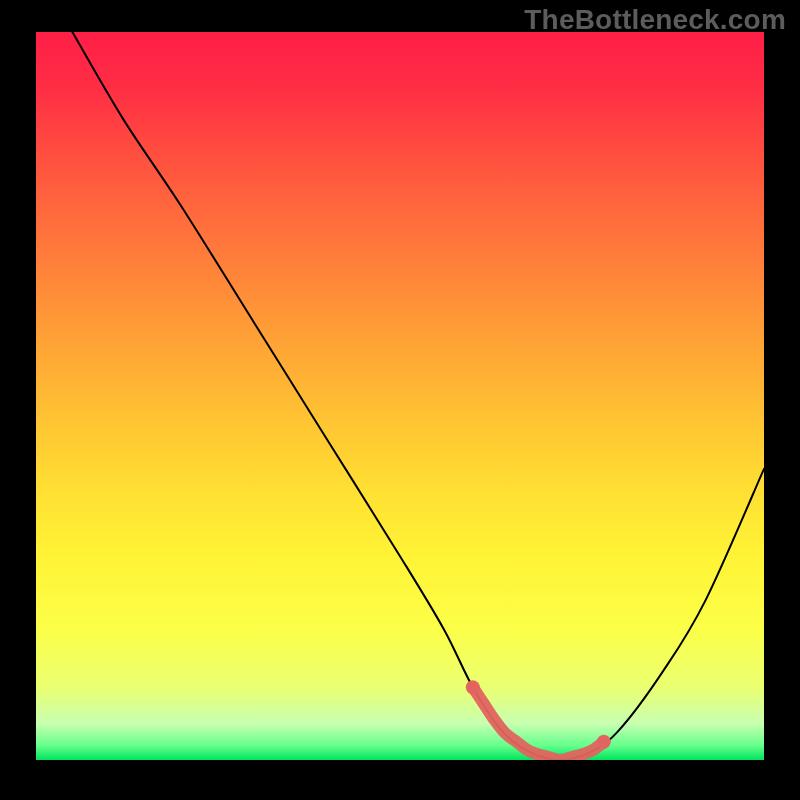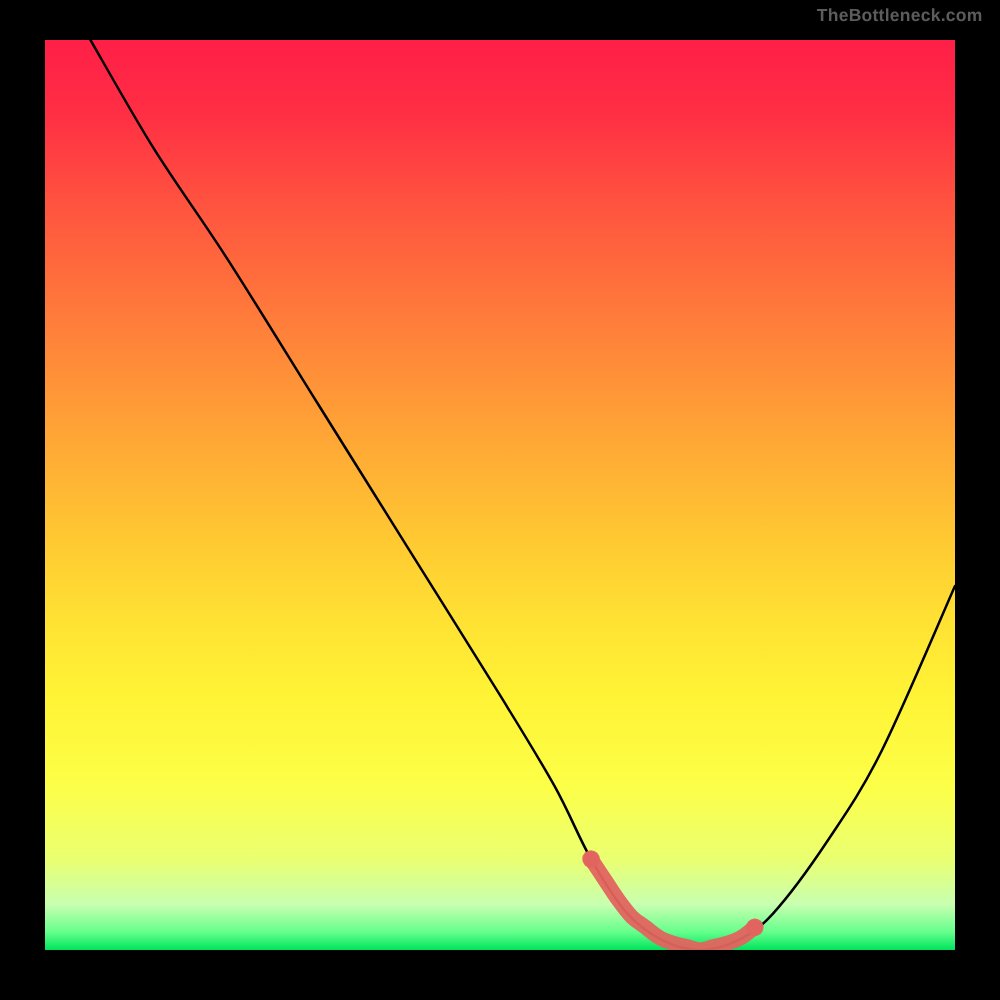--- a/index.html
+++ b/index.html
@@ -15,21 +15,21 @@
     position: relative;
     width: 800px;
     height: 800px;
     background: #000;
   }
   .attribution {
     position: absolute;
     top: 4px;
     right: 14px;
     color: #5c5c5c;
-    font-size: 14px;
+    font-size: 28px;
     font-weight: bold;
     letter-spacing: 0.2px;
   }
   .plot-area {
     position: absolute;
     left: 36px;
     top: 32px;
     width: 728px;
     height: 728px;
     background: linear-gradient(

